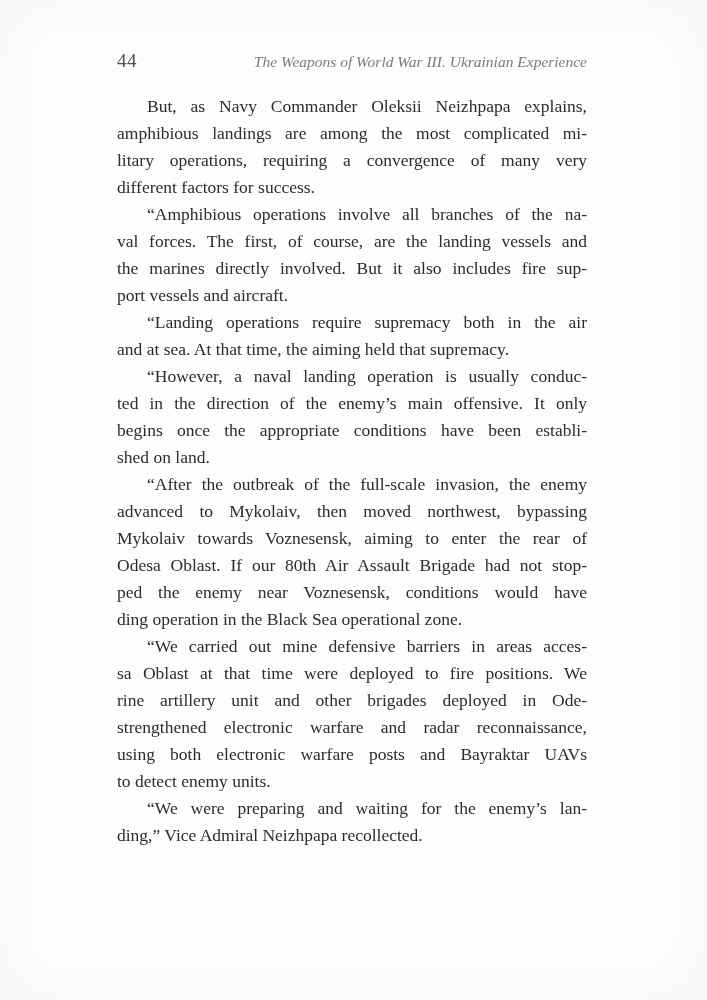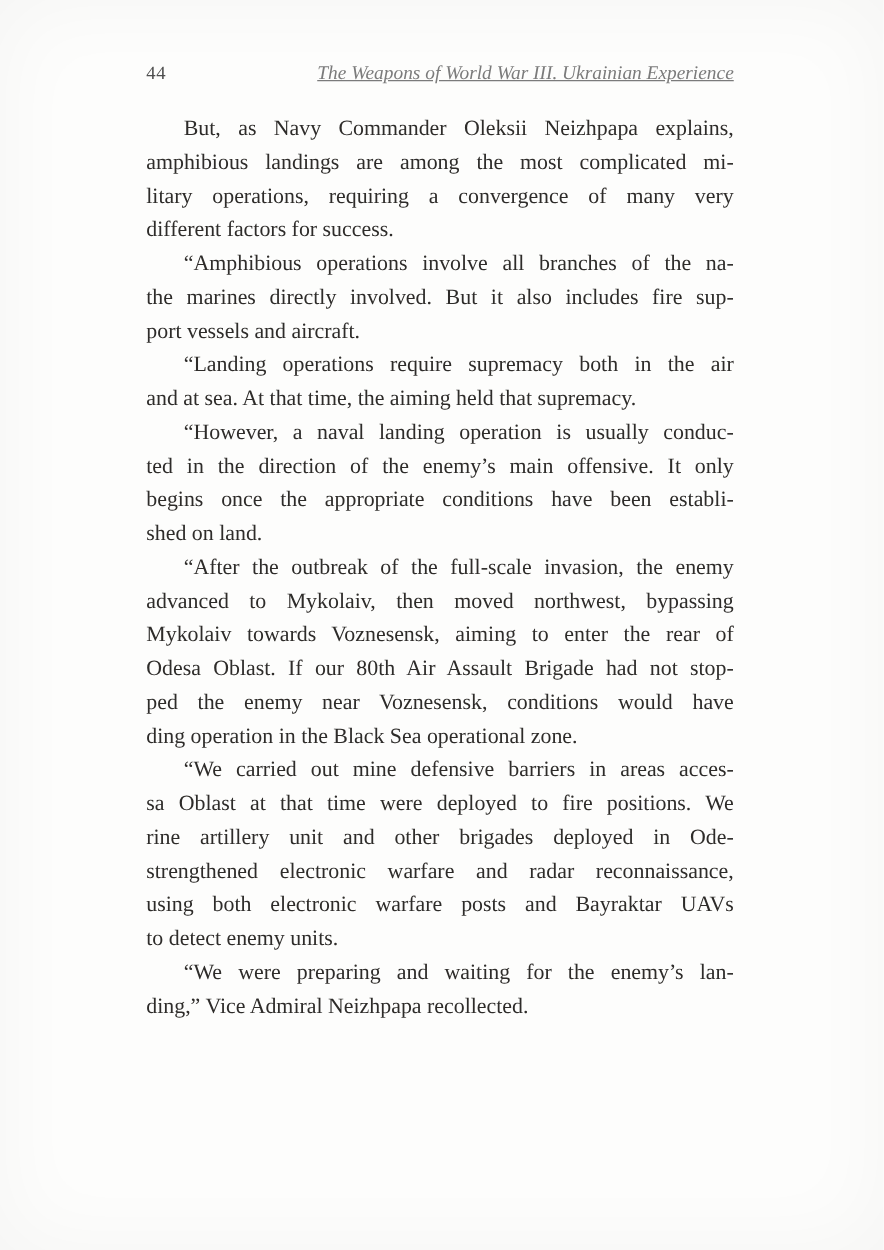--- a/index.html
+++ b/index.html
@@ -18,29 +18,28 @@
     font-family: "Liberation Serif", "DejaVu Serif", serif;
     overflow: hidden;
   }
   .page-header {
     display: flex;
     justify-content: space-between;
     align-items: baseline;
     margin-bottom: 21px;
   }
   .page-number {
-    font-size: 15px;
+    font-size: 19px;
     color: var(--page-number-color, #4f4f4f);
     letter-spacing: 0.5px;
   }
   .running-title {
     font-size: 15.5px;
     font-style: italic;
     color: var(--running-title-color, #7b7b7b);
-    text-decoration: underline;
   }
   .body-text {
     font-size: 17.5px;
     line-height: 27px;
     color: var(--body-color, #2e2c2a);
   }
   .para { margin: 0; }
   .line {
     text-align: justify;
     text-align-last: justify;
@@ -58,20 +57,21 @@
   </div>
   <div class="body-text">
       <div class="para">
         <div class="line first">But, as Navy Commander Oleksii Neizhpapa explains,</div>
         <div class="line">amphibious landings are among the most complicated mi-</div>
         <div class="line">litary operations, requiring a convergence of many very</div>
         <div class="line last">different factors for success.</div>
       </div>
       <div class="para">
         <div class="line first">“Amphibious operations involve all branches of the na-</div>
+        <div class="line">val forces. The first, of course, are the landing vessels and</div>
         <div class="line">the marines directly involved. But it also includes fire sup-</div>
         <div class="line last">port vessels and aircraft.</div>
       </div>
       <div class="para">
         <div class="line first">“Landing operations require supremacy both in the air</div>
         <div class="line last">and at sea. At that time, the aiming held that supremacy.</div>
       </div>
       <div class="para">
         <div class="line first">“However, a naval landing operation is usually conduc-</div>
         <div class="line">ted in the direction of the enemy’s main offensive. It only</div>

